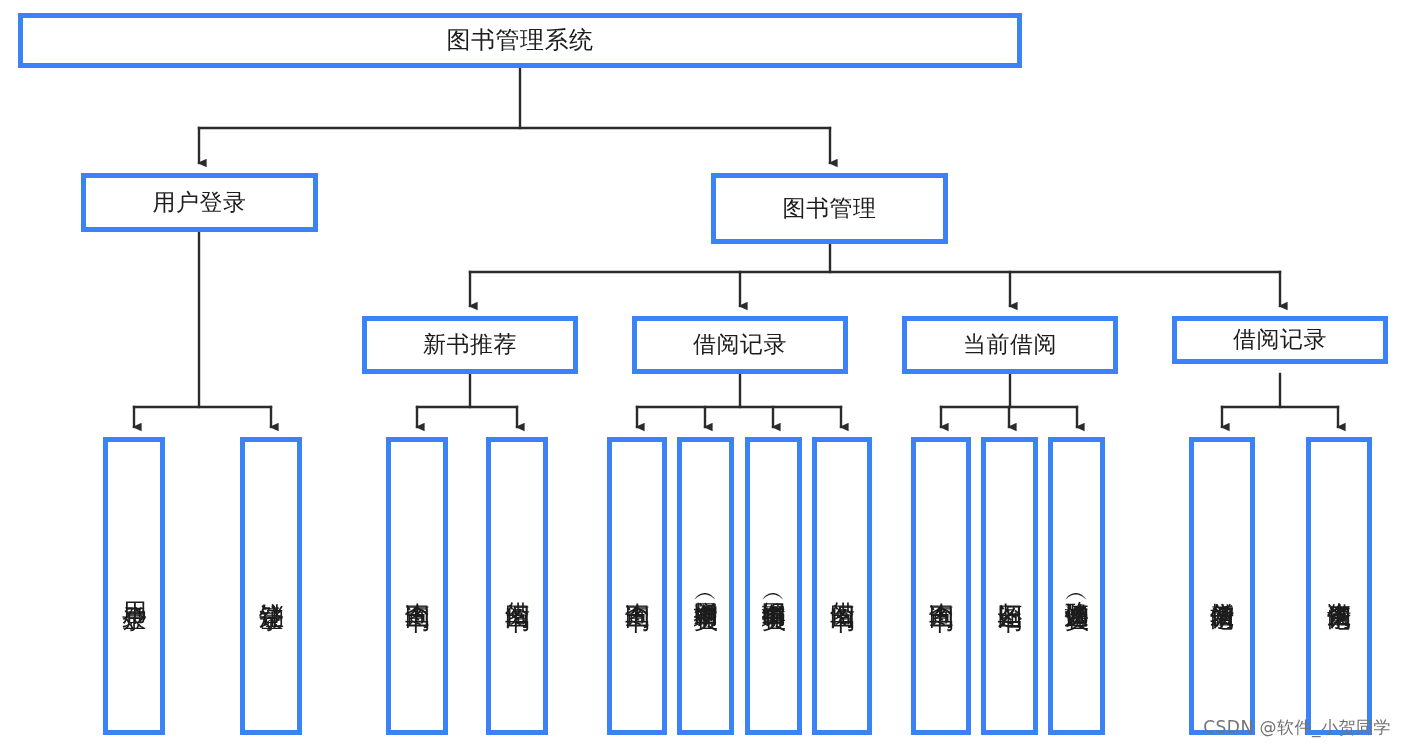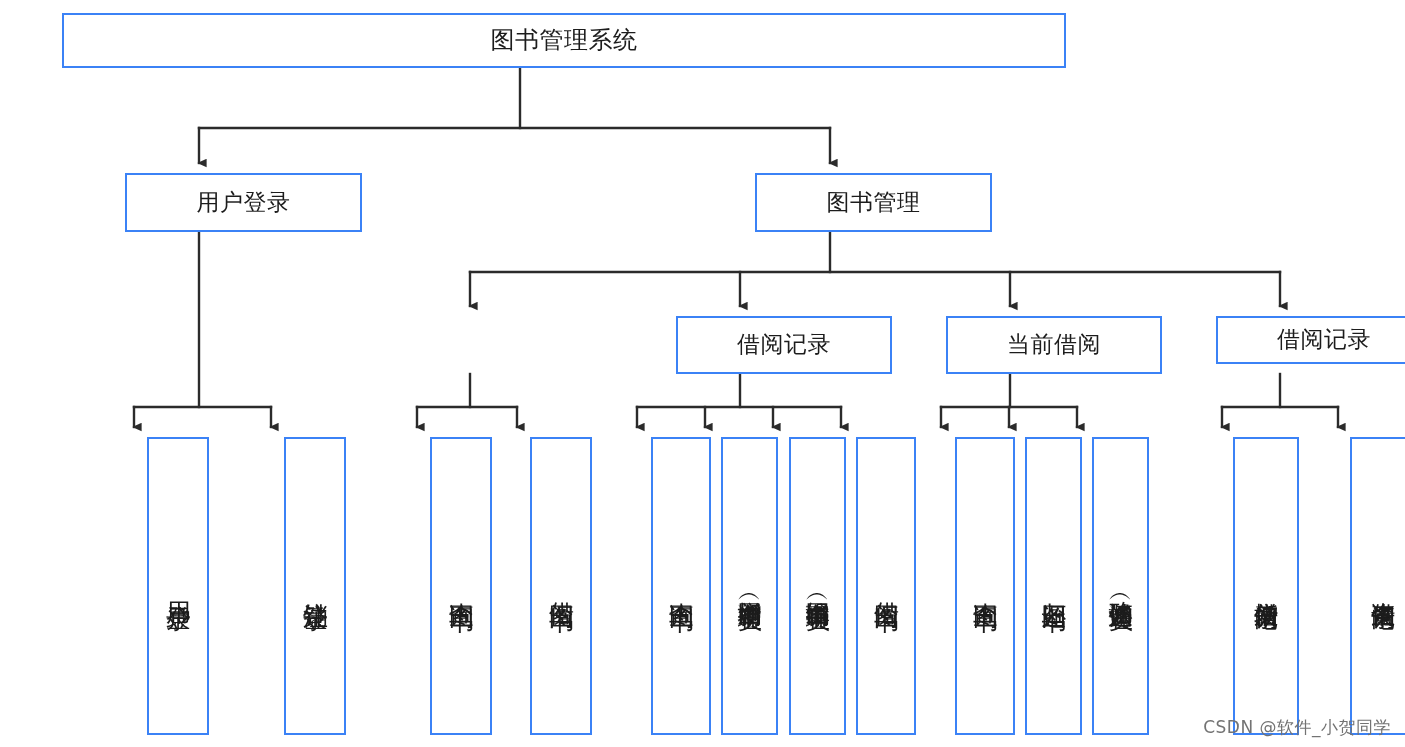--- a/index.html
+++ b/index.html
@@ -23,27 +23,26 @@
     left: 0;
     top: 0;
     width: 1405px;
     height: 747px;
     pointer-events: none;
   }
   .node {
     position: absolute;
     box-sizing: border-box;
     background: #ffffff;
-    border: 2px solid #3b82f6;
+    border: 5px solid #3b82f6;
     display: flex;
     align-items: center;
     justify-content: center;
     color: #1c1c1c;
     z-index: 3;
-    margin-left: 44px;
   }
   .node.horiz {
     font-size: 23px;
     line-height: 1.2;
     letter-spacing: 0.5px;
   }
   .node.root {
     font-size: 24px;
   }
   .node.leaf {
@@ -136,24 +135,27 @@
   </svg>
 
   <div class="node horiz root" style="left:18px; top:13px; width:1004px; height:55px;">
     <span class="label">图书管理系统</span>
   </div>
 
   <div class="node horiz" style="left:81px; top:173px; width:237px; height:59px;">
     <span class="label">用户登录</span>
   </div>
 
-  <div class="node horiz" style="left:711px; top:173px; width:237px; height:59px;">
+  <div class="node horiz" style="left:711px; top:173px; width:237px; height:71px;">
     <span class="label">图书管理</span>
   </div>
 
+  <div class="node horiz" style="left:362px; top:316px; width:216px; height:58px;">
+    <span class="label">新书推荐</span>
+  </div>
 
   <div class="node horiz" style="left:632px; top:316px; width:216px; height:58px;">
     <span class="label">借阅记录</span>
   </div>
 
   <div class="node horiz" style="left:902px; top:316px; width:216px; height:58px;">
     <span class="label">当前借阅</span>
   </div>
 
   <div class="node horiz" style="left:1172px; top:316px; width:216px; height:48px;">

